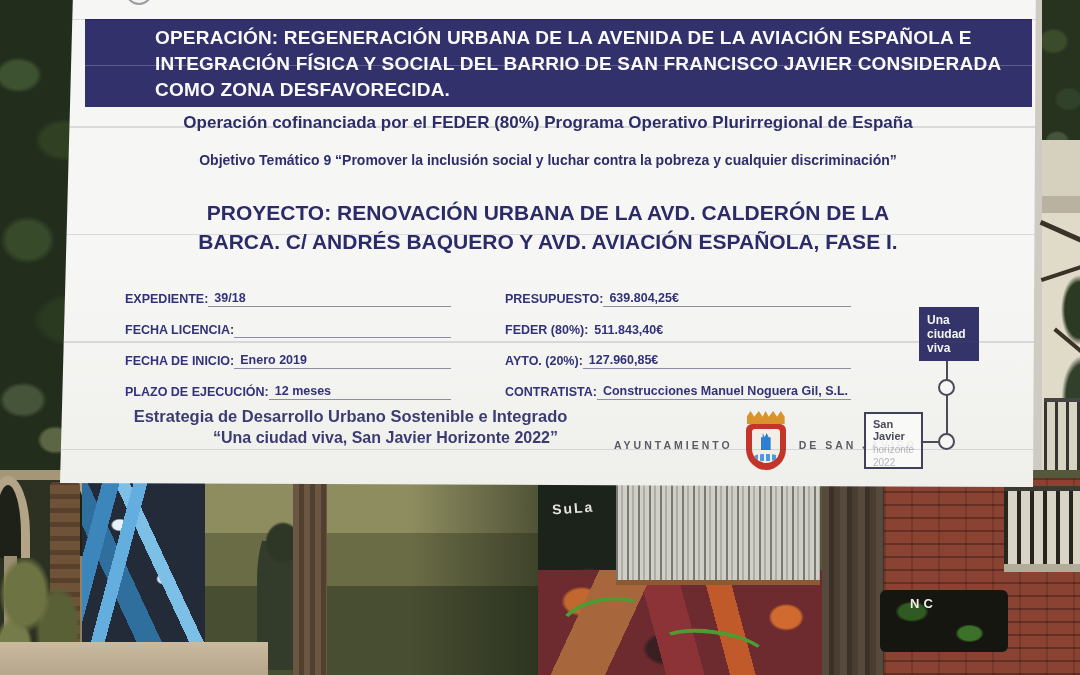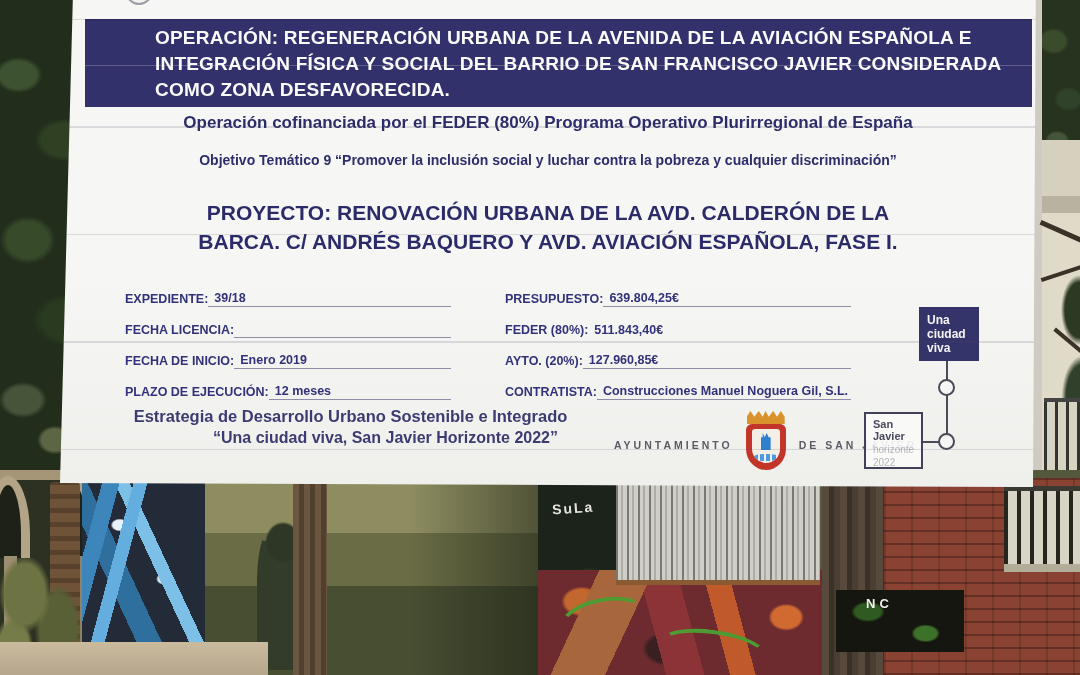--- a/index.html
+++ b/index.html
@@ -109,25 +109,25 @@
 
   .brick-wall { position:absolute; left:884px; top:8px; width:196px; height:197px;
     background:#8a4233;
     background-image:
       repeating-linear-gradient(0deg, rgba(0,0,0,0.28) 0 2px, transparent 2px 13px),
       repeating-linear-gradient(90deg, rgba(0,0,0,0.14) 0 2px, transparent 2px 27px); }
   .window-bars { position:absolute; left:1004px; top:16px; width:76px; height:86px;
     background:#d9d5c6;
     background-image:repeating-linear-gradient(90deg,#26261f 0 4px, transparent 4px 13px);
     border-top:5px solid #3a3a33; border-bottom:8px solid #b3ac99; }
-  .black-graffiti { position:absolute; left:836px; top:120px; width:128px; height:62px;
+  .black-graffiti { position:absolute; left:880px; top:120px; width:128px; height:62px;
     background:#14160f;
     background-image:
       radial-gradient(26px 16px at 25% 35%, #2f5a22 0 50%, transparent 65%),
-      radial-gradient(22px 14px at 70% 70%, #3c7129 0 50%, transparent 65%); }
+      radial-gradient(22px 14px at 70% 70%, #3c7129 0 50%, transparent 65%); border-radius: 6px; }
   .graffiti-nc { position:absolute; left:30px; top:6px; color:#f0f0ea; font-weight:bold; font-size:13px; letter-spacing:4px; }
 
   .pole { position:absolute; top:8px; height:197px; z-index:6; }
   .pole-left { left:135px; width:32px; background:linear-gradient(90deg,#d2d2d2,#a9a9a9 45%,#7e7e7e); }
   .pole-right { left:953px; width:24px; background:linear-gradient(90deg,#bdbdbd,#939393 50%,#6f6f6f); }
   .pole-cap { position:absolute; left:945px; top:14px; width:42px; height:9px; background:#3c3c3a; z-index:6; }
 
   
   .sign { position:absolute; left:58px; top:-45px; width:980px; height:532px; z-index:10;
     background:linear-gradient(180deg,#f6f6f4 0 60%, #efefec);

